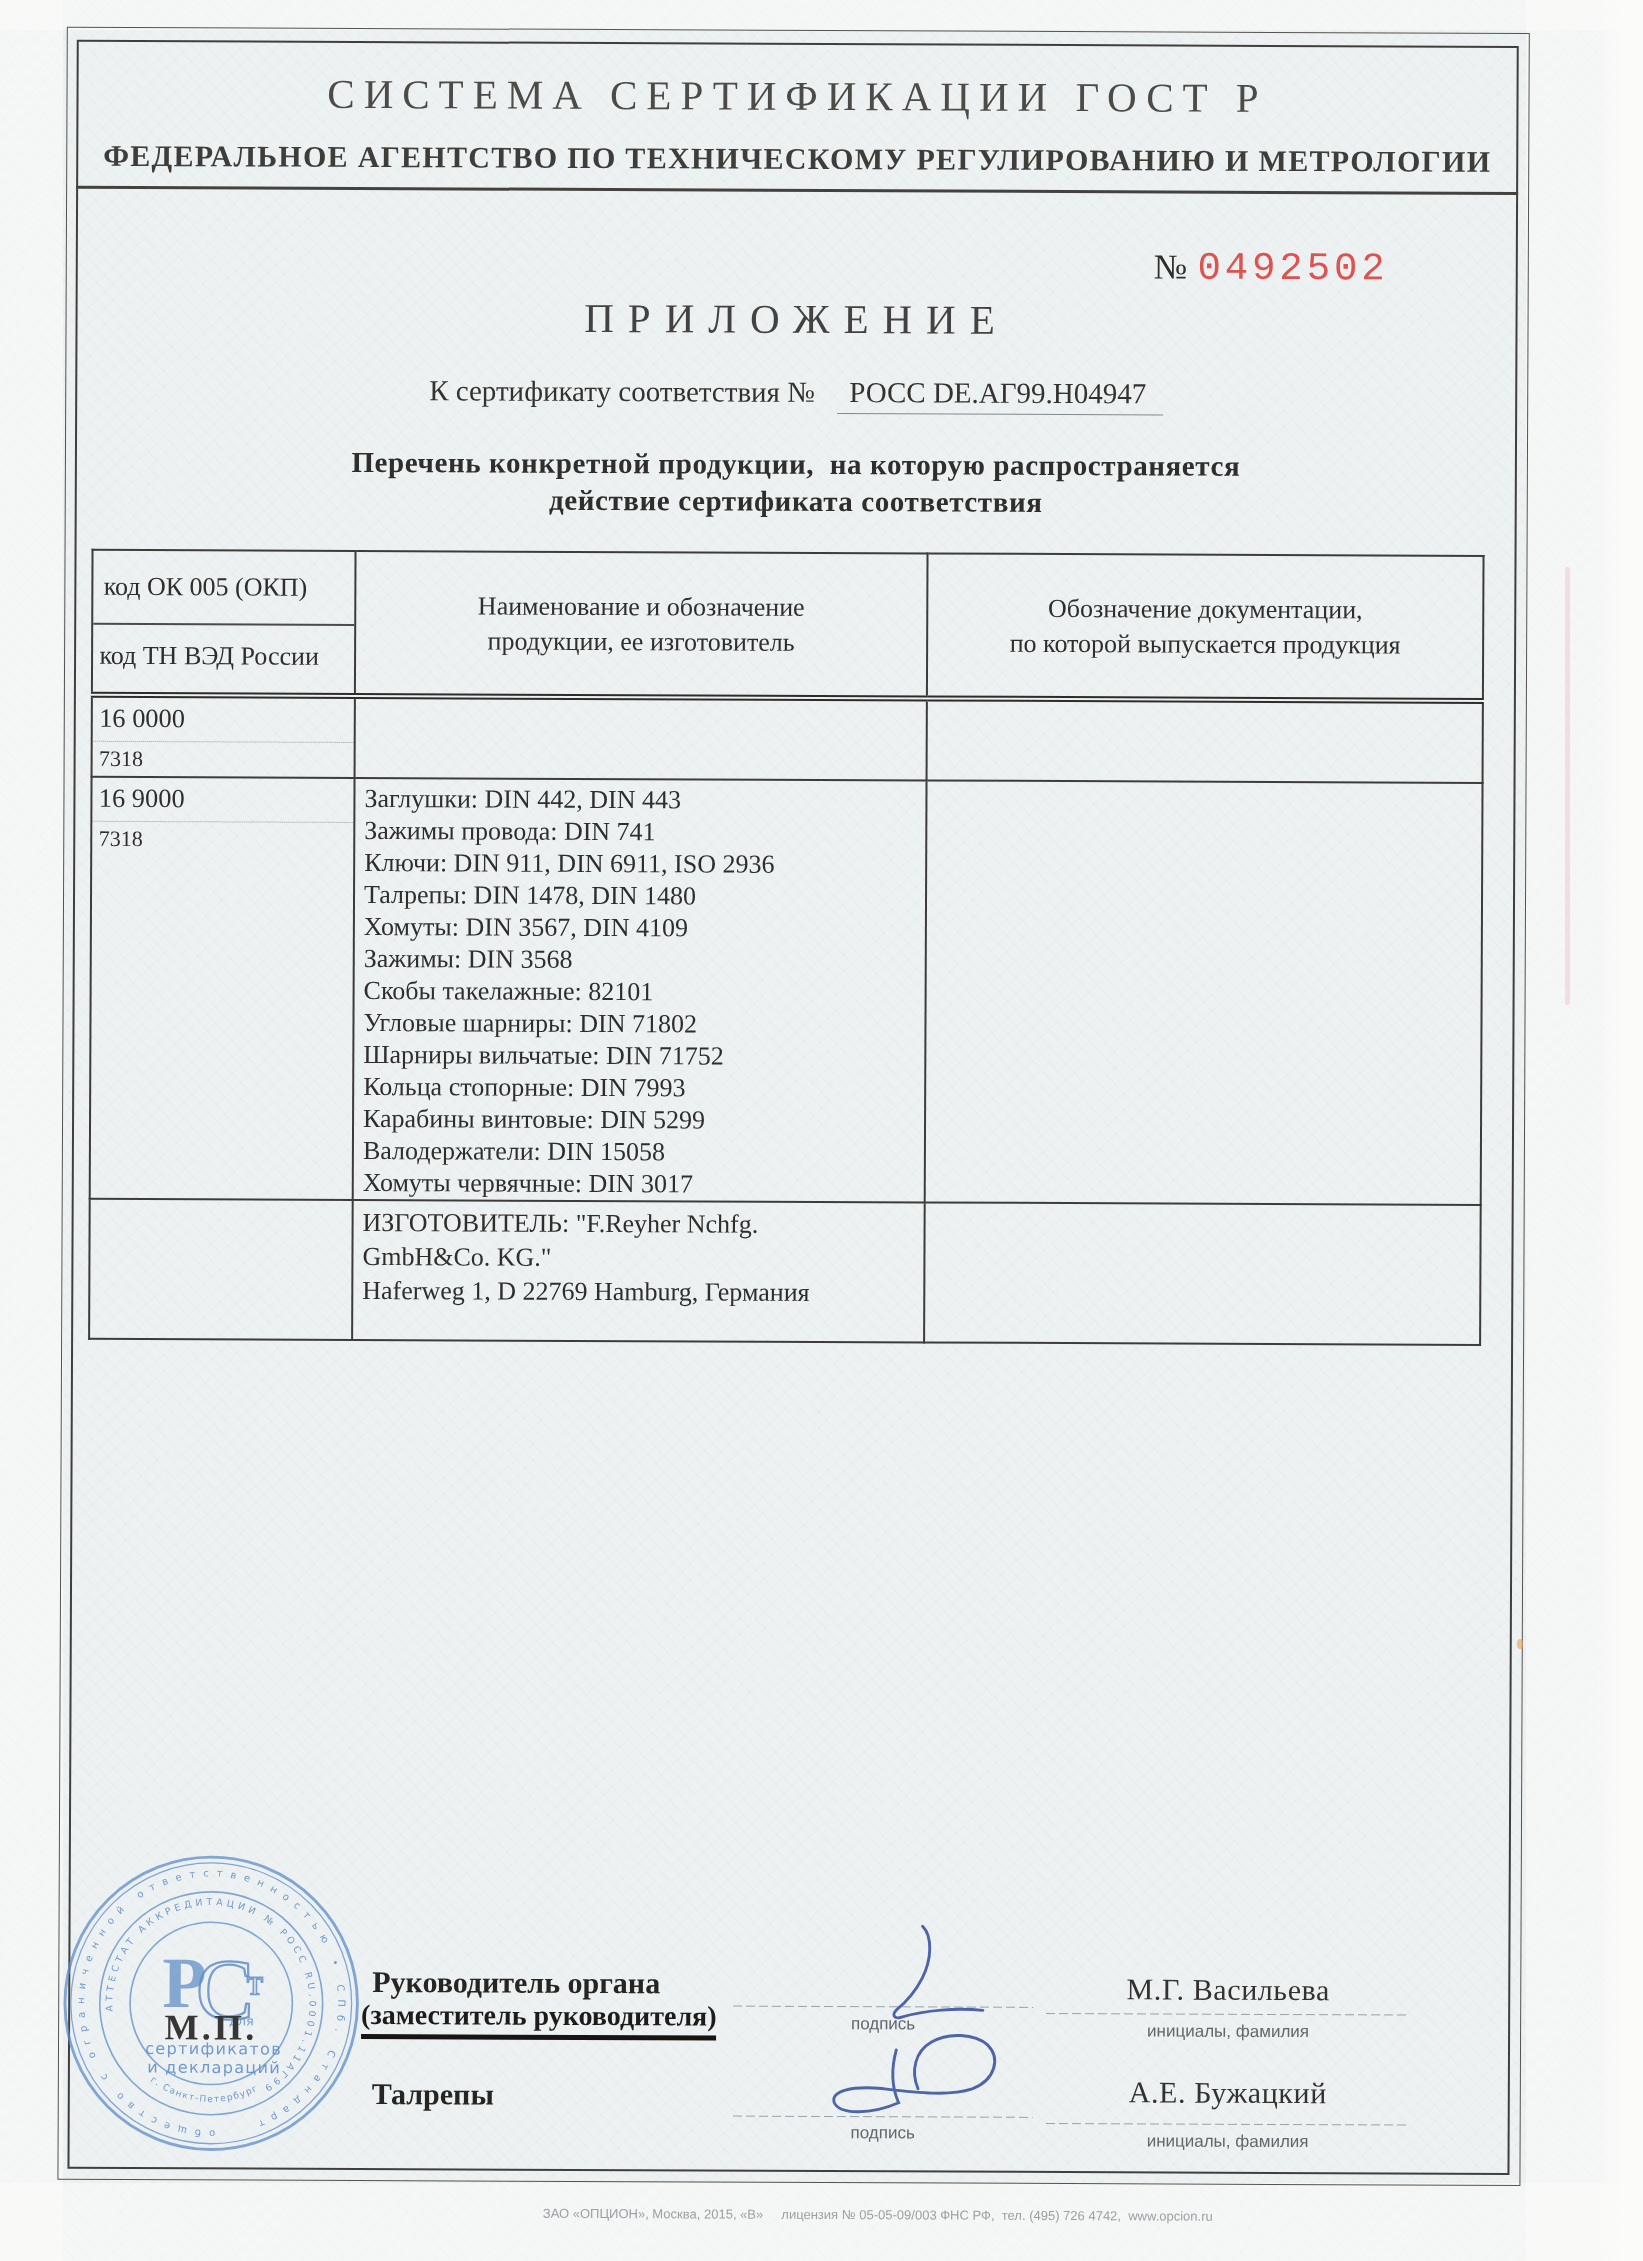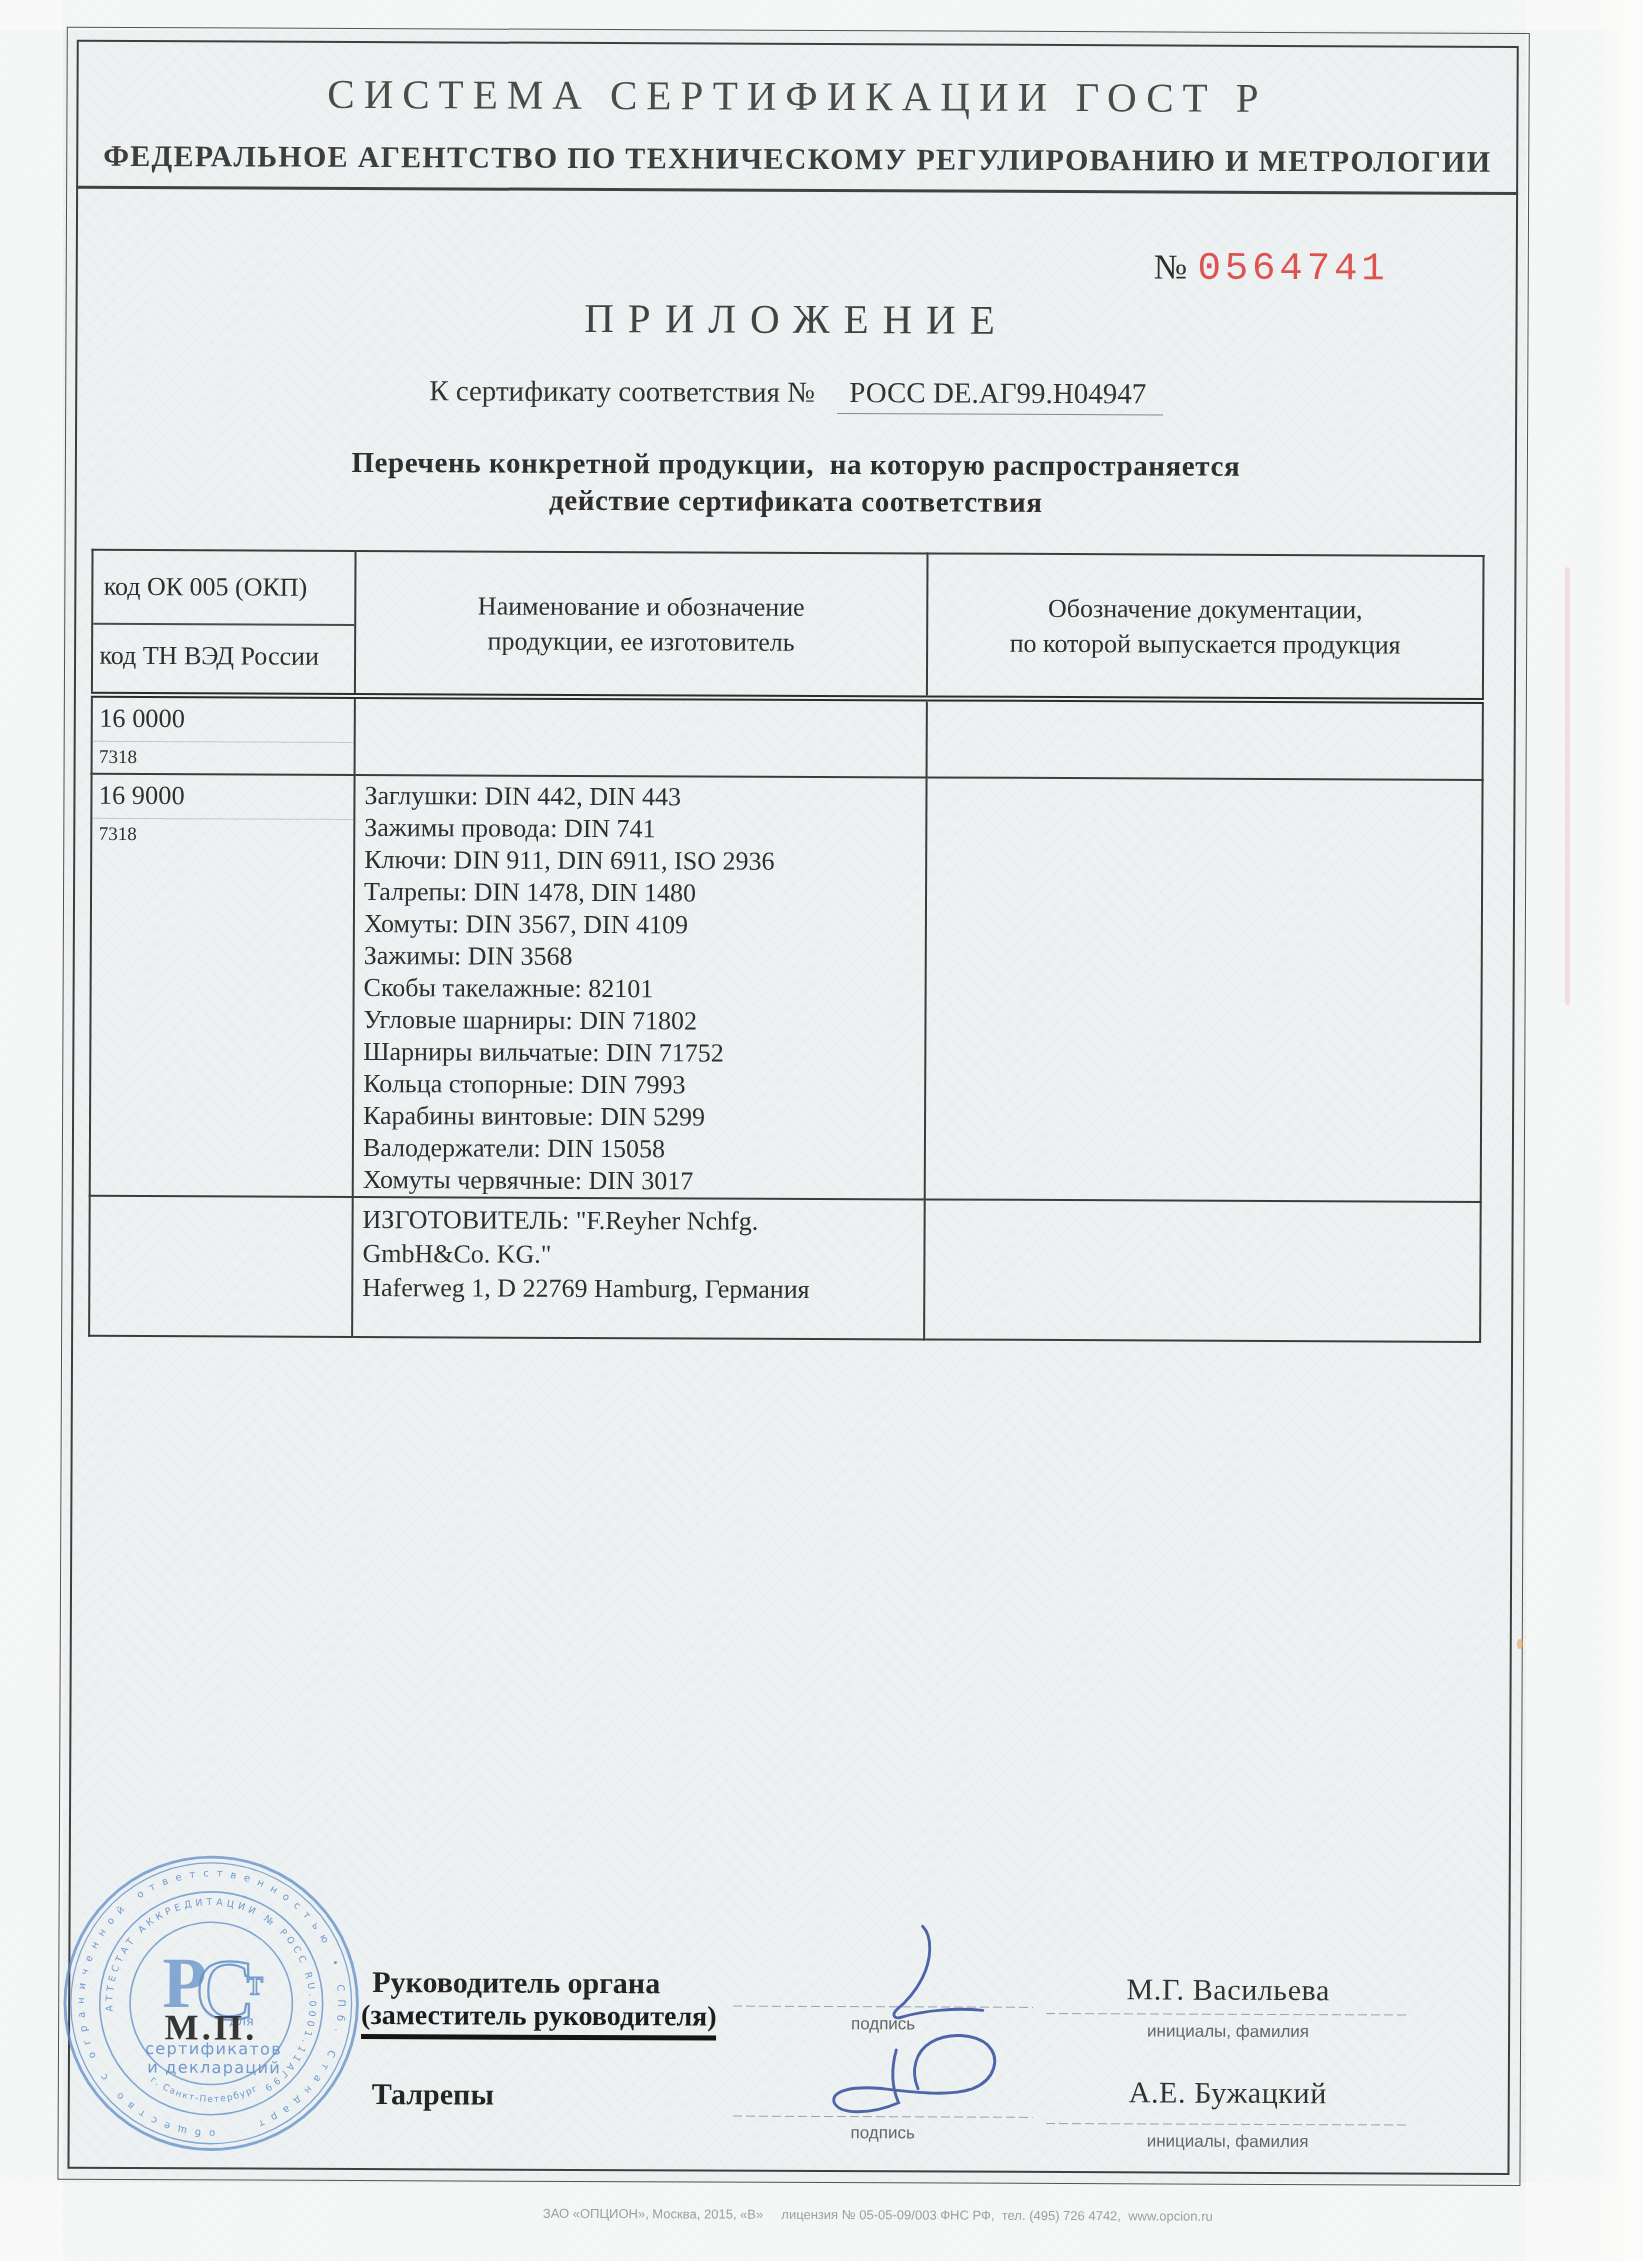--- a/index.html
+++ b/index.html
@@ -64,21 +64,21 @@
   tr.r1 td{height:75px;}
   tr.r2 td{height:418px;}
   tr.r3 td{height:138px;}
   .hdr-c1-top{height:72px;display:flex;align-items:center;padding-left:10.3px;
     border-bottom:2.6px double #4c4b48;font-size:26px;}
   .hdr-c1-bot{height:62px;display:flex;align-items:center;padding-left:6.4px;font-size:26px;}
   .hdr-center{height:100%;display:flex;flex-direction:column;justify-content:center;align-items:center;
     text-align:center;font-size:26px;line-height:35px;}
   .okp{padding:5.2px 6.4px 0 6.4px;font-size:26.4px;height:34px;}
   .code-sep{margin-top:3.9px;border-top:1.9px dotted #97a0a4;}
-  .tnved{padding:3.9px 6.4px;font-size:19px;}
+  .tnved{padding:3.9px 6.4px;font-size:22px;}
   .prod-list{padding:3.9px 5.2px 0 9px;font-size:26px;line-height:32px;}
   .mfr-list{padding:5.2px 5.2px 0 9px;font-size:26px;line-height:34px;}
 
   
   .role1{position:absolute;left:377px;top:1967px;font-size:30px;font-weight:bold;color:#262522;}
   .role1-sub{position:absolute;left:366px;top:2001px;font-size:28px;font-weight:bold;color:#1d1c1a;
     border-bottom:5.8px solid #161513;padding-bottom:2.6px;}
   .role2{position:absolute;left:377px;top:2079px;font-size:30px;font-weight:bold;color:#262522;}
   .sig-line{position:absolute;height:1.3px;
     background:repeating-linear-gradient(90deg,#9aa2a7 0 9px, rgba(0,0,0,0) 9px 13px);}
@@ -114,21 +114,21 @@
 
   <div class="frame frame-outer"></div>
   <div class="frame frame-inner"></div>
 
   <div class="h-line1">СИСТЕМА СЕРТИФИКАЦИИ ГОСТ Р</div>
   <div class="h-line2">ФЕДЕРАЛЬНОЕ АГЕНТСТВО ПО ТЕХНИЧЕСКОМУ РЕГУЛИРОВАНИЮ И МЕТРОЛОГИИ</div>
   <div class="header-rule"></div>
 
   <div class="form-number">
     <span class="pre">№</span>
-    <span class="num">0564741</span>
+    <span class="num">0492502</span>
   </div>
 
   <div class="doc-title">ПРИЛОЖЕНИЕ</div>
 
   <div class="cert-line">
     <span>К сертификату соответствия №</span>
     <span class="cert-no">РОСС DE.АГ99.Н04947</span>
   </div>
 
   <div class="purpose1">Перечень конкретной продукции,  на которую распространяется</div>

